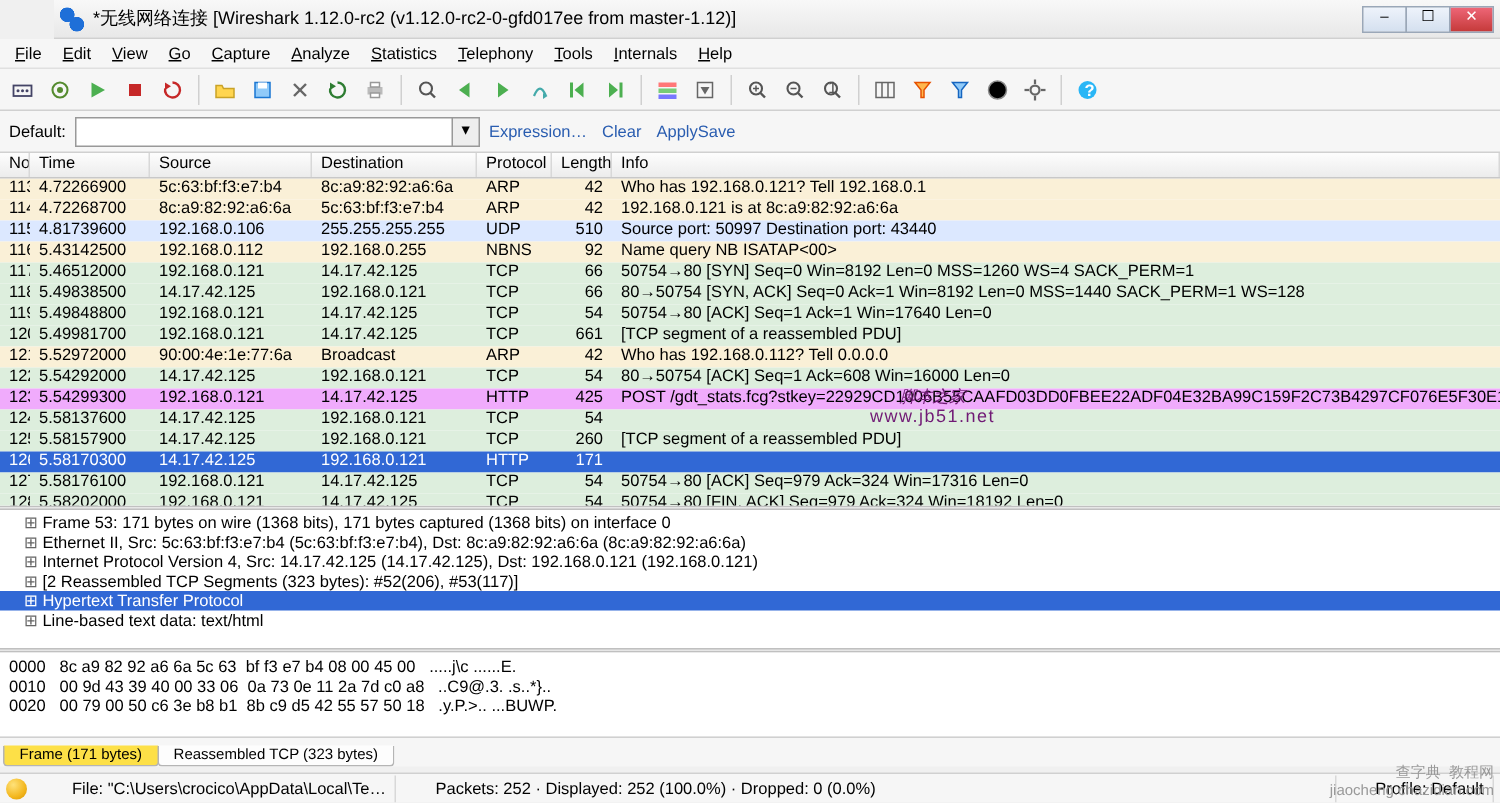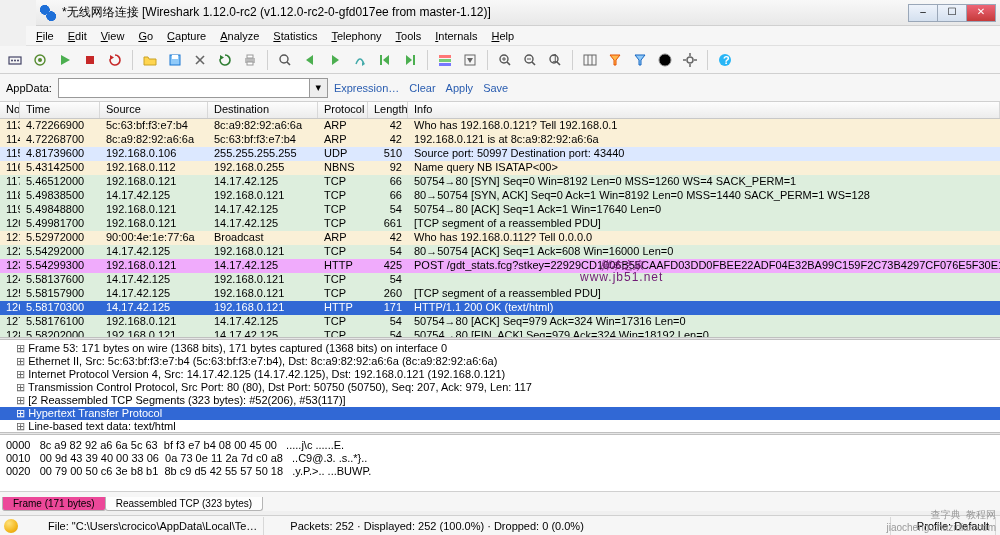--- a/index.html
+++ b/index.html
@@ -5,21 +5,21 @@
 * { margin:0; padding:0; box-sizing:border-box; font-family:"Tahoma","Segoe UI",sans-serif; font-size:11px; }
 body { width:1000px; height:535px; background:#f0f0f0; overflow:hidden; position:relative; }
 .titlebar { height:26px; background:linear-gradient(#f8f8f8,#e8e8e8); display:flex; align-items:center; padding:0 4px; border-bottom:1px solid #d0d0d0;margin-left:36px; }
 .wicon { width:16px; height:16px; margin-right:6px; background:
   radial-gradient(circle at 30% 30%, #1e6fd8 30%, transparent 32%),
   radial-gradient(circle at 70% 70%, #1e6fd8 30%, transparent 32%); }
 .titlebar .title { flex:1; color:#000; font-size:12px; }
 .winbtns { display:flex; gap:0; }
 .winbtns div { width:30px; height:18px; border:1px solid #9aa7b8; background:linear-gradient(#eef3fb,#d4e0ef); text-align:center; line-height:14px; font-size:10px; margin-left:-1px; }
 .winbtns .close { background:linear-gradient(#e67,#c53a3a); color:#fff; }
-.menubar { height:20px; background:#f6f6f6; display:flex; align-items:center; padding:0 4px; gap:2px; border-bottom:1px solid #e0e0e0;margin-left:26px; }
+.menubar { height:20px; background:#f6f6f6; display:flex; align-items:center; padding:0 4px; gap:2px; border-bottom:1px solid #e0e0e0; }
 .menubar span { padding:2px 6px; cursor:default; }
 .menubar span u { text-decoration:underline; }
 .toolbar { height:28px; background:#f6f6f6; display:flex; align-items:center; padding:2px 4px; gap:3px; border-bottom:1px solid #d0d0d0; }
 .tbtn { width:22px; height:22px; display:flex; align-items:center; justify-content:center; border-radius:2px; }
 .tsep { width:1px; height:20px; background:#d0d0d0; margin:0 3px; }
 .filterbar { height:28px; background:#f6f6f6; display:flex; align-items:center; padding:2px 6px; gap:6px; border-bottom:1px solid #d0d0d0; }
 .filterbar label { color:#000; }
 .filterbar .combo { flex:0 0 270px; display:flex; }
 .filterbar input { flex:1; border:1px solid #999; padding:2px 4px; height:20px; }
 .filterbar .dd { width:18px; height:20px; border:1px solid #999; border-left:none; background:#eee; text-align:center; line-height:16px; }
@@ -34,21 +34,21 @@
 .hsplit { height:3px; background:#e6e6e6; border-top:1px solid #c0c0c0; border-bottom:1px solid #c0c0c0; }
 .details-pane { height:92px; background:#fff; font-family:"Consolas",monospace; font-size:11px; padding:2px 0; overflow:hidden; }
 .details-pane div { padding:0 16px; height:13px; }
 .details-pane .ex::before{content:"⊞ "; color:#666;}
 .details-pane .sel { background:#3168d5; color:#fff; }
 .details-pane .sel::before{content:"⊞ "; color:#fff;}
 .hex-pane { height:56px; background:#fff; font-family:"Consolas",monospace; font-size:11px; padding:4px 6px; overflow:hidden; }
 .hex-pane .l { white-space:pre; height:13px; }
 .tabbar { height:20px; background:#f6f6f6; display:flex; align-items:flex-end; padding:0 2px; border-top:1px solid #d0d0d0; }
 .tabbar .tab { border:1px solid #b5b5b5; border-top:none; padding:1px 10px; background:#fdfdfd; font-size:10px; margin-right:-1px; border-radius:0 0 3px 3px; }
-.tabbar .tab.active { background:#ec4899; }
+.tabbar .tab.active { background:#fde047; }
 .statusbar { position:absolute; bottom:0; left:0; right:0; height:20px; background:#f6f6f6; border-top:1px solid #d0d0d0; display:flex; align-items:center; padding:0 4px; gap:20px; }
 .statusbar .cell { padding:0 6px; border-right:1px solid #d8d8d8; height:18px; line-height:18px; }
 .statusbar .fill{flex:1}
 .bulb{width:14px;height:14px;border-radius:50%;background:radial-gradient(circle at 35% 30%,#ffe27a,#f3b71e 60%,#d89400);margin-right:4px;flex:0 0 14px}
 .watermark { position:absolute; top:260px; left:580px; font-family:"KaiTi","SimSun",serif; font-size:28px; color:#701a75; font-style:italic; pointer-events:none; text-align:center; line-height:1; }
 .watermark .sm { font-size:12px; font-family:Arial; font-style:normal; letter-spacing:1px; }
 .corner { position:absolute; bottom:2px; right:4px; font-size:10px; color:#999; text-align:right; }
 svg{display:block}
 </style>
 </head>
@@ -250,26 +250,26 @@
   <div class="tsep"></div>
   <div class="tbtn">
       <svg width="16" height="16">
         <circle cx="8" cy="8" r="6" fill="#29b6f6"></circle>
         <text x="6" y="12" font-size="9" fill="#fff" font-weight="bold">?</text>
       </svg>
     </div>
 </div>
 
 <div class="filterbar">
-  <label>AppData:</label>
+  <label>Default:</label>
   <div class="combo">
     <input value="" style="">
     <div class="dd">▾</div>
   </div>
-  <span id="flinks"><span class="link" style="margin-right: 10px;">Expression…</span><span class="link" style="margin-right: 10px;">Clear</span><span class="link" style="margin-right: 10px;">Apply</span><span class="link" style="margin-right: 10px;">Save</span></span>
+  <span id="flinks"><span class="link" style="margin-right: 10px;">Expression…</span><span class="link" style="margin-right: 10px;">Clear</span><span class="link" style="">Apply</span><span class="link" style="margin-right: 10px;">Save</span></span>
 </div>
 
 <div class="packet-pane">
   <div class="phead" id="phead">
       <div class="c-no">No.</div>
       <div class="c-time">Time</div>
       <div class="c-src">Source</div>
       <div class="c-dst">Destination</div>
       <div class="c-proto">Protocol</div>
       <div class="c-len">Length</div>
@@ -392,21 +392,20 @@
         <div class="c-len">260</div>
         <div class="c-info">[TCP segment of a reassembled PDU]</div>
       </div>
       <div class="prow bg-sel">
         <div class="c-no">126</div>
         <div class="c-time">5.58170300</div>
         <div class="c-src">14.17.42.125</div>
         <div class="c-dst">192.168.0.121</div>
         <div class="c-proto">HTTP</div>
         <div class="c-len">171</div>
-        <div class="c-info">HTTP/1.1 200 OK  (text/html)</div>
       </div>
       <div class="prow bg-gr">
         <div class="c-no">127</div>
         <div class="c-time">5.58176100</div>
         <div class="c-src">192.168.0.121</div>
         <div class="c-dst">14.17.42.125</div>
         <div class="c-proto">TCP</div>
         <div class="c-len">54</div>
         <div class="c-info">50754→80 [ACK] Seq=979 Ack=324 Win=17316 Len=0</div>
       </div>
@@ -421,21 +420,20 @@
       </div>
     </div>
 </div>
 
 <div class="hsplit"></div>
 
 <div class="details-pane" id="details">
     <div class="ex">Frame 53: 171 bytes on wire (1368 bits), 171 bytes captured (1368 bits) on interface 0</div>
     <div class="ex">Ethernet II, Src: 5c:63:bf:f3:e7:b4 (5c:63:bf:f3:e7:b4), Dst: 8c:a9:82:92:a6:6a (8c:a9:82:92:a6:6a)</div>
     <div class="ex">Internet Protocol Version 4, Src: 14.17.42.125 (14.17.42.125), Dst: 192.168.0.121 (192.168.0.121)</div>
-    <div class="ex">Transmission Control Protocol, Src Port: 80 (80), Dst Port: 50750 (50750), Seq: 207, Ack: 979, Len: 117</div>
     <div class="ex">[2 Reassembled TCP Segments (323 bytes): #52(206), #53(117)]</div>
     <div class="ex sel">Hypertext Transfer Protocol</div>
     <div class="ex">Line-based text data: text/html</div>
   </div>
 
 <div class="hsplit"></div>
 
 <div class="hex-pane" id="hex">
     <div class="l">0000   8c a9 82 92 a6 6a 5c 63  bf f3 e7 b4 08 00 45 00   .....j\c ......E.</div>
     <div class="l">0010   00 9d 43 39 40 00 33 06  0a 73 0e 11 2a 7d c0 a8   ..C9@.3. .s..*}..</div>

